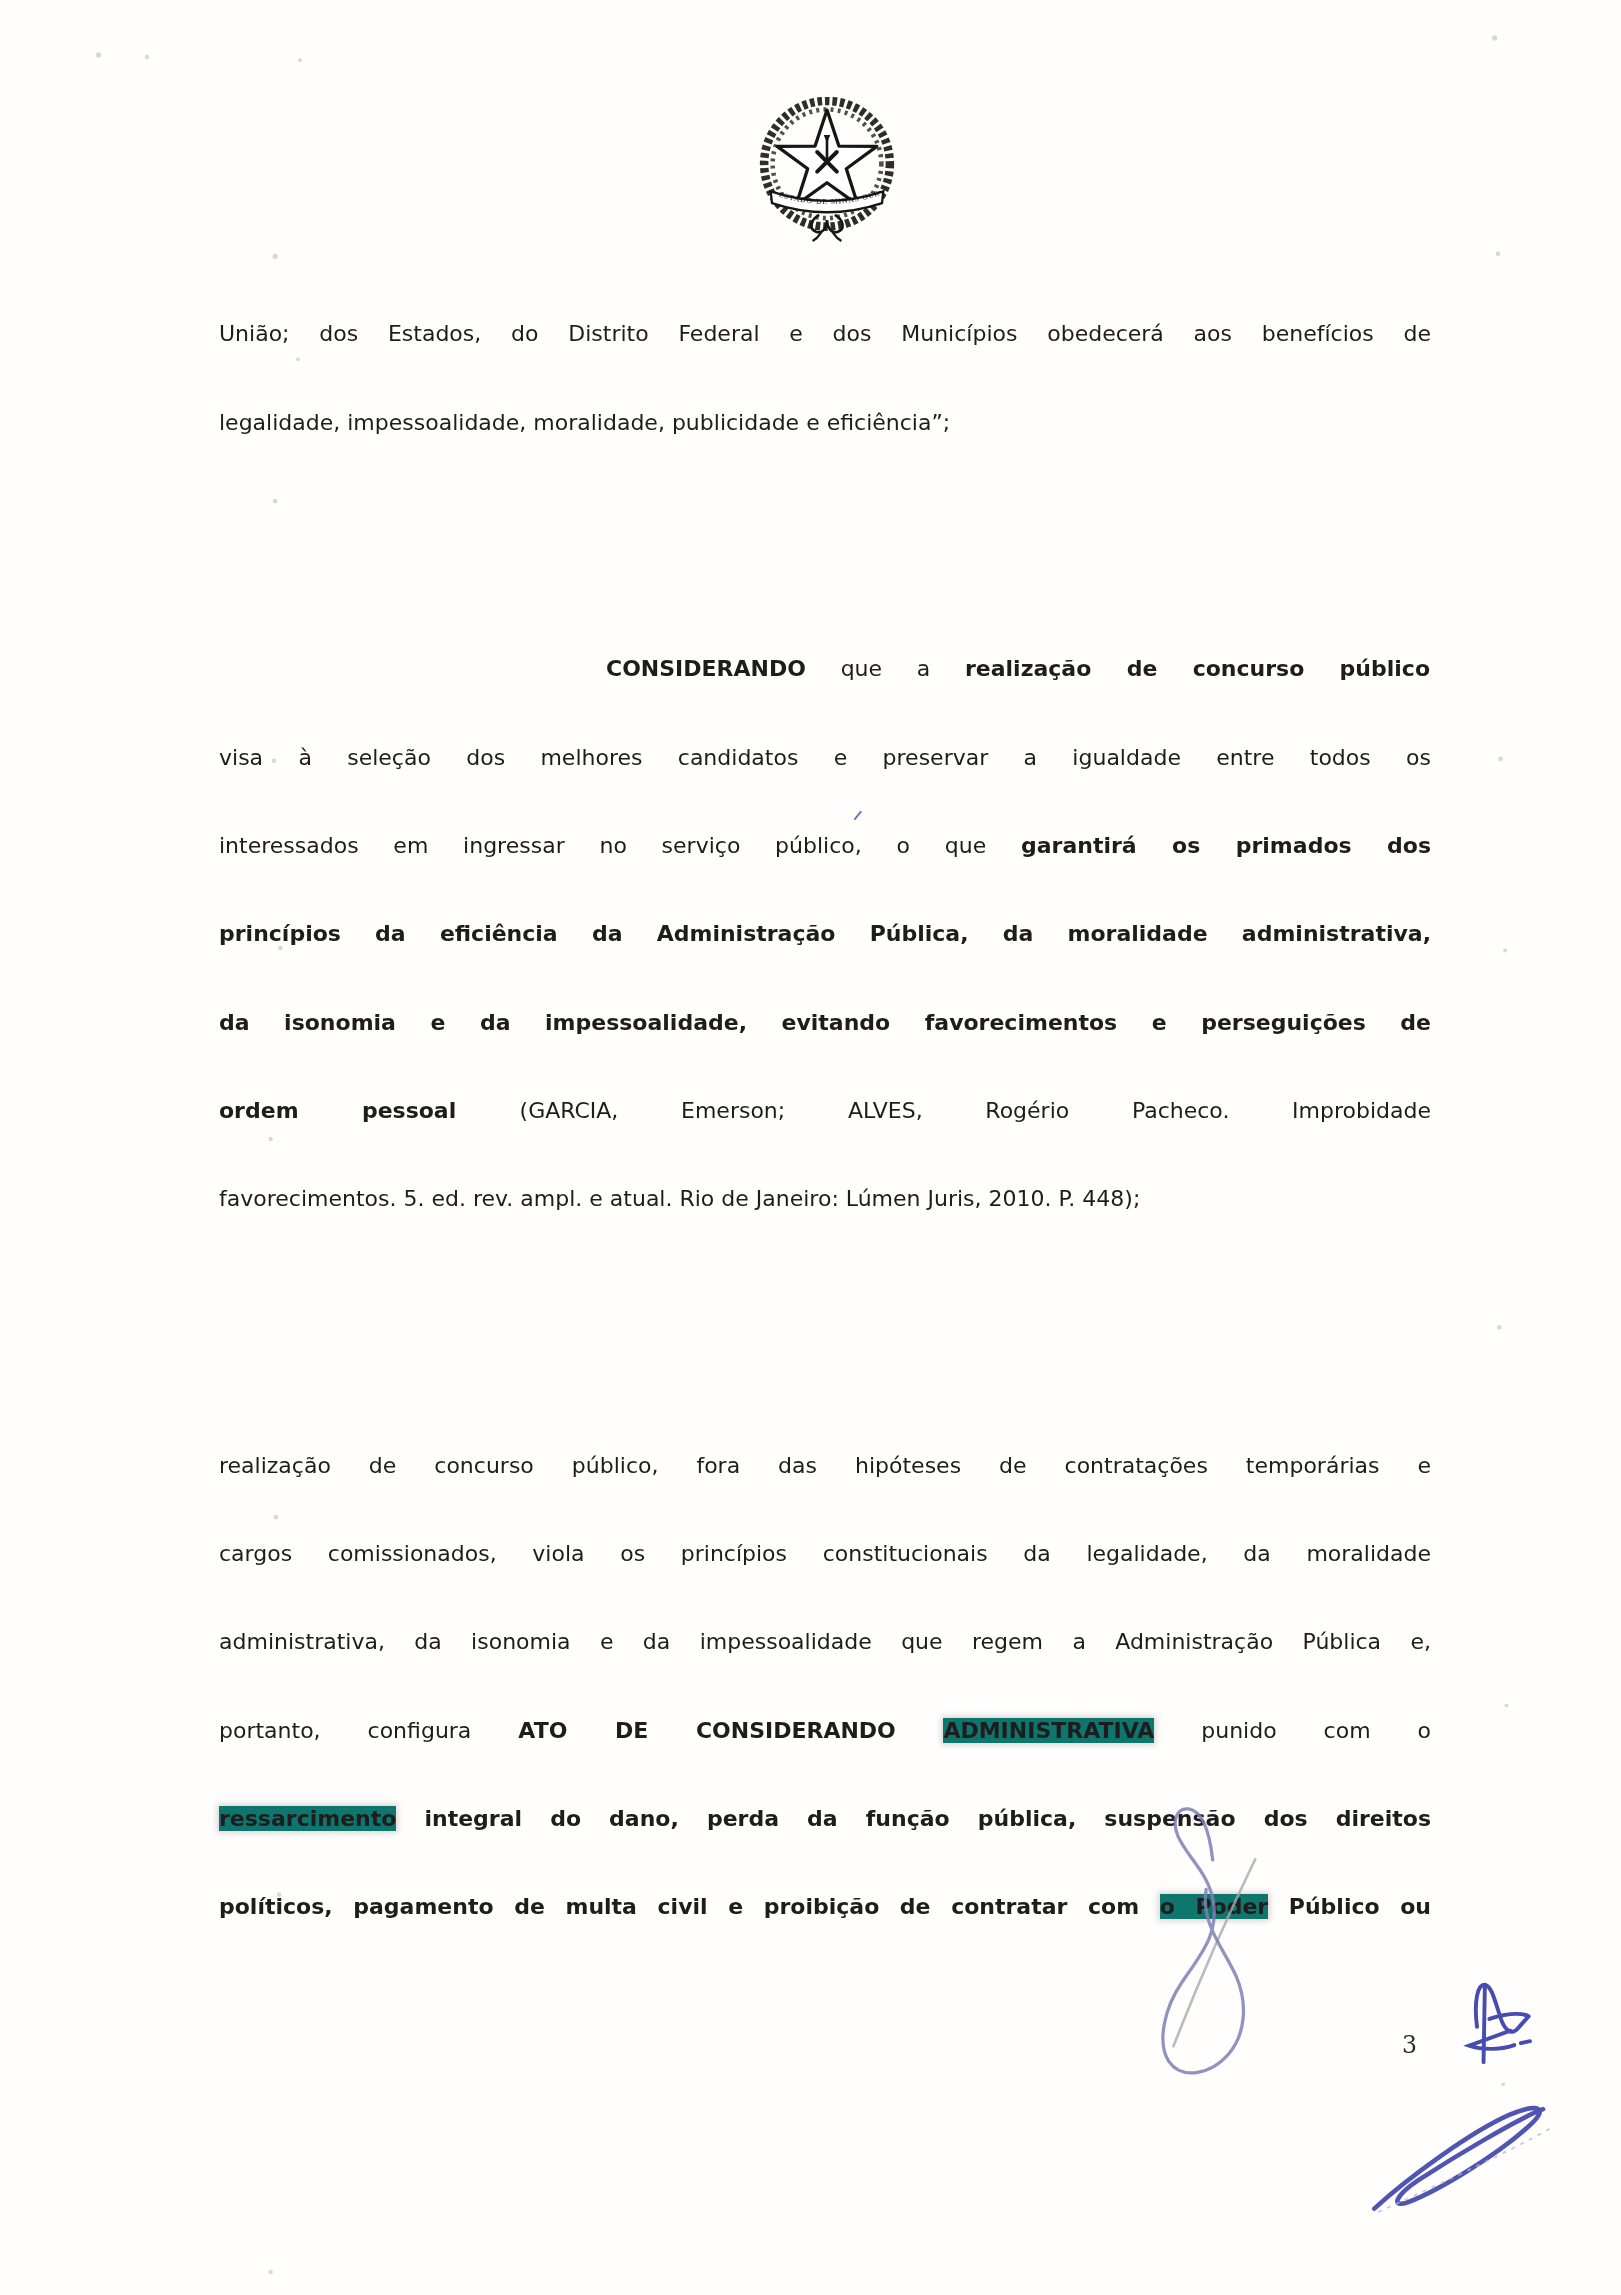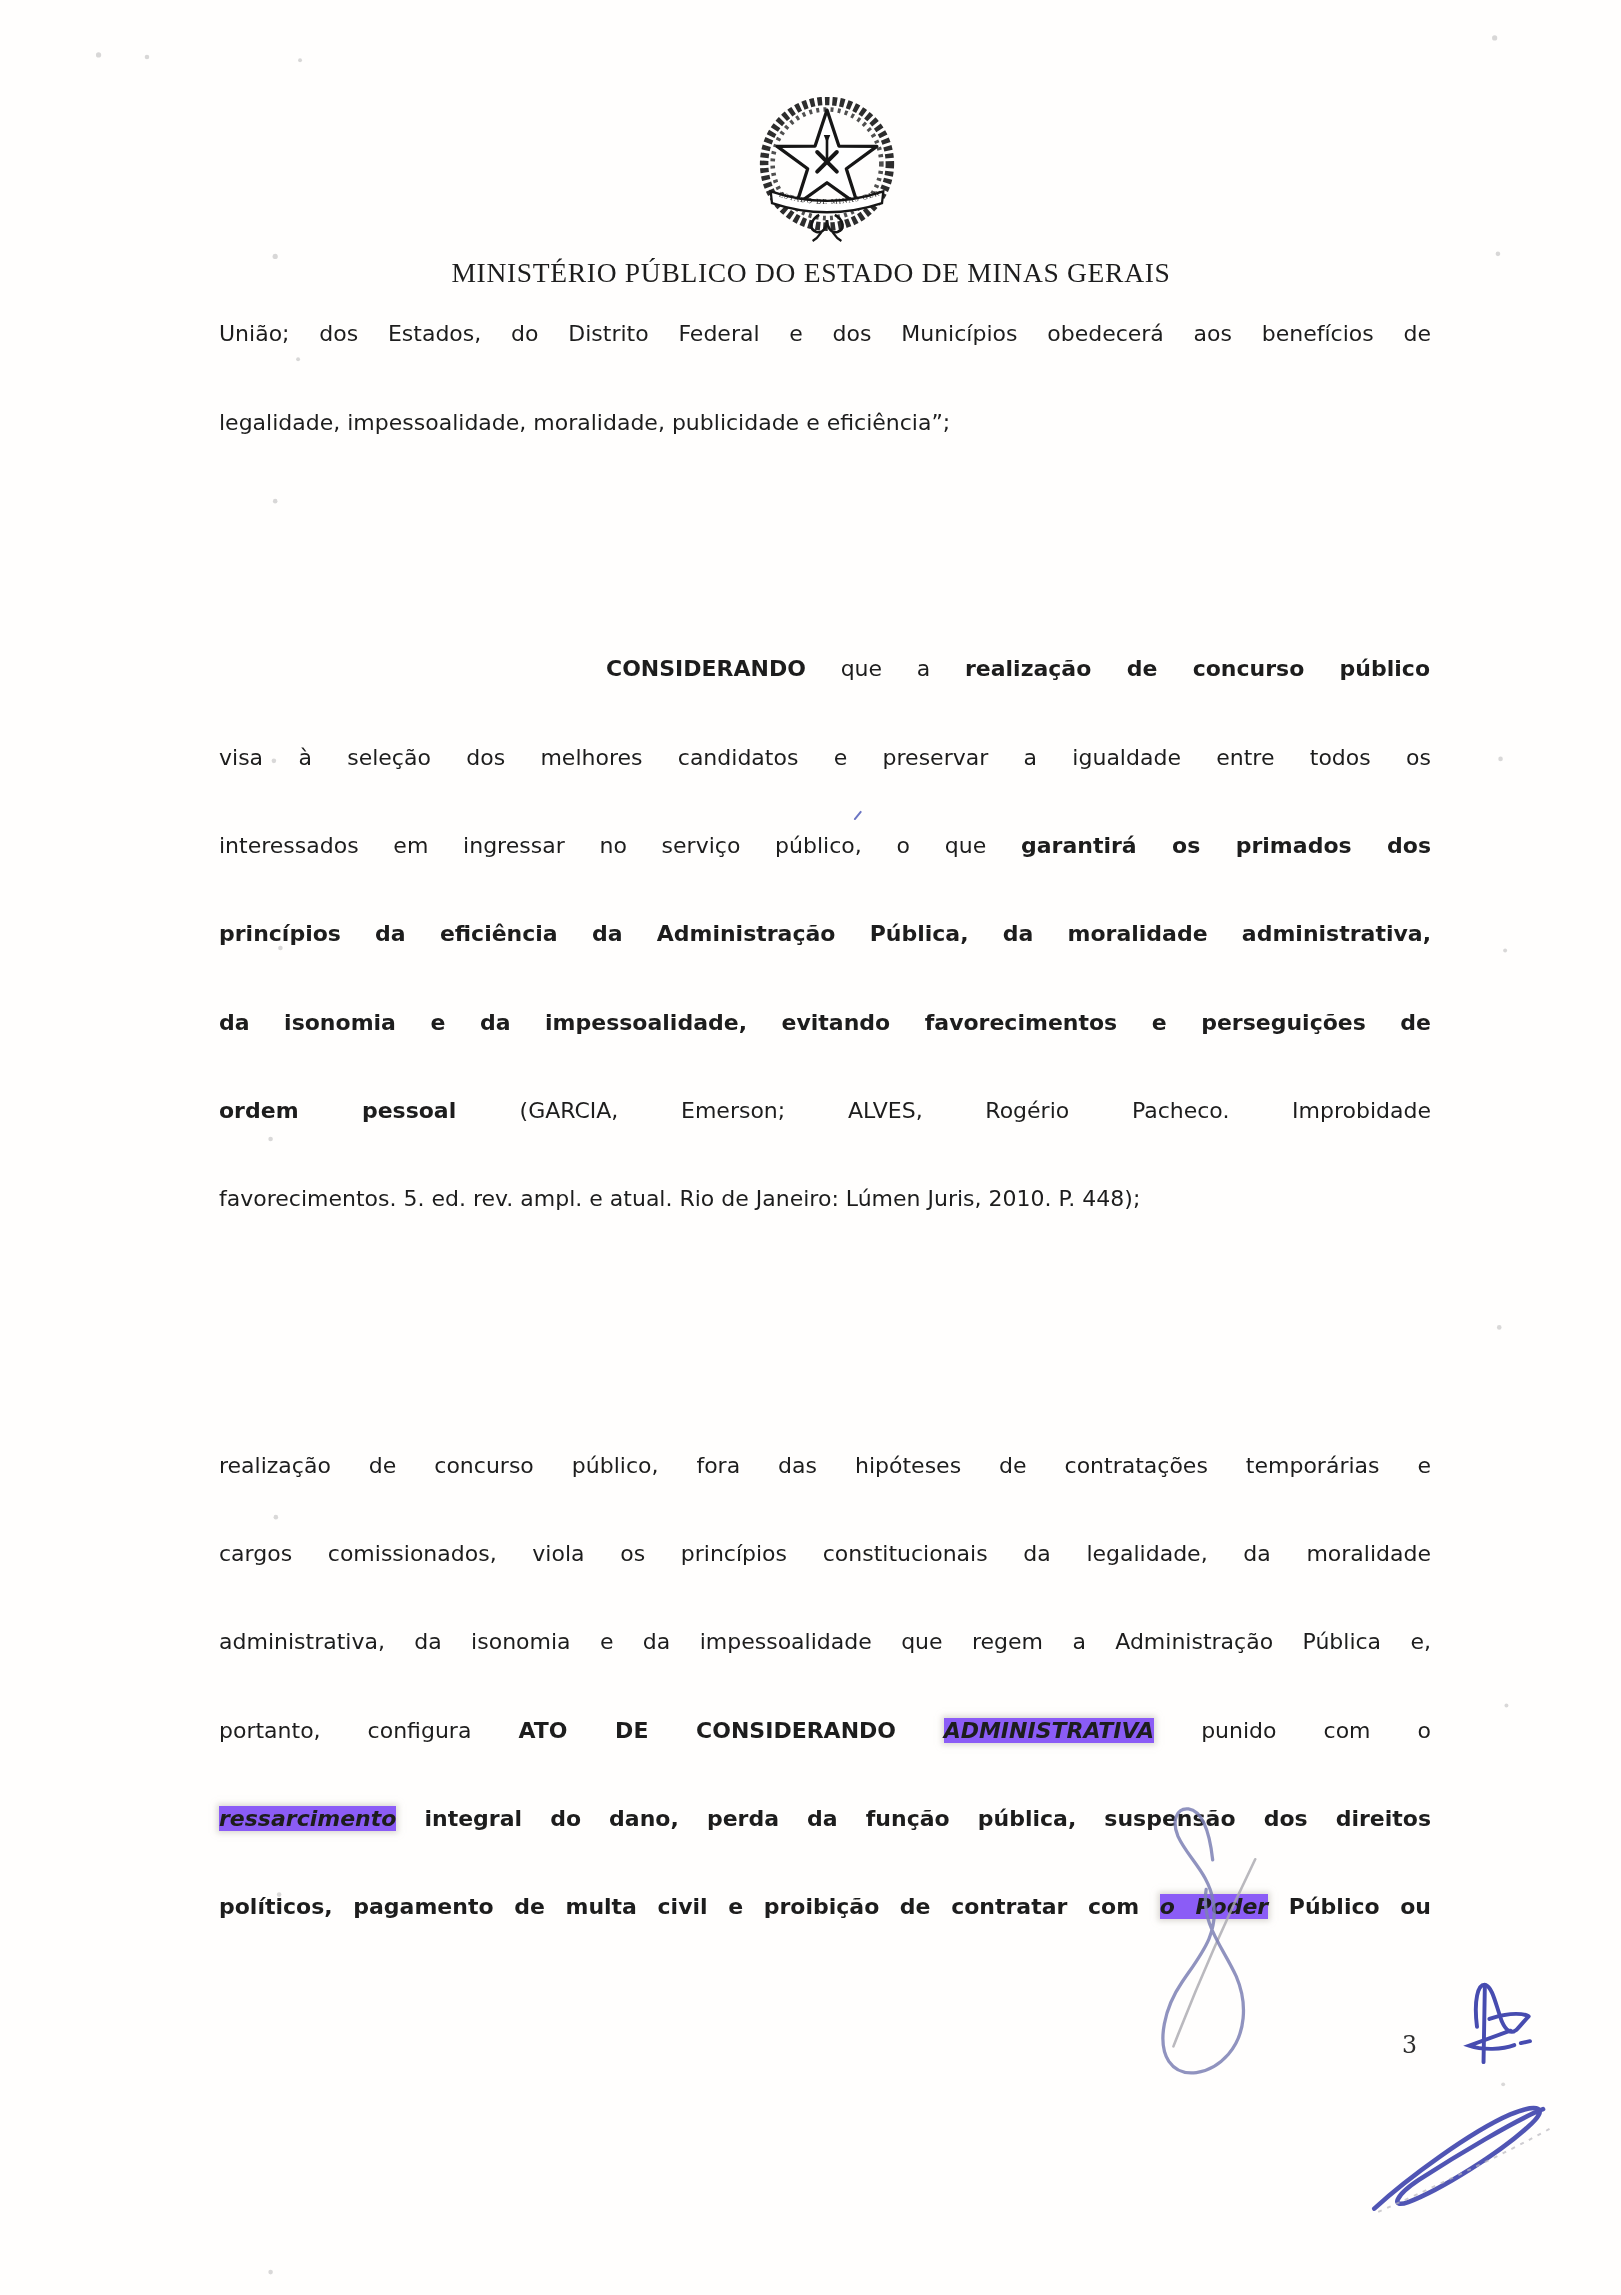--- a/index.html
+++ b/index.html
@@ -8,21 +8,21 @@
   .seal{position:absolute;left:753px;top:97px;width:148px;height:148px;}
   .header-title{position:absolute;left:0;top:257px;width:100%;text-align:center;
     font-family:"Liberation Serif",serif;font-size:27.5px;letter-spacing:0.7px;color:#1d1d1d;white-space:nowrap;}
   .textblock{position:absolute;left:219px;top:0;width:1212px;height:2295px;}
   .line{position:absolute;left:0;width:1212px;font-size:22px;line-height:34px;
     text-align:justify;text-align-last:justify;white-space:normal;color:#1d1d1d;}
   .line.no-just{text-align:center;text-align-last:left;}
   .line.indent{padding-left:387px;width:824px;}
   .b{font-weight:700;}
   .i{}
-  .smudge{background:#8b5cf6;box-shadow:0 0 5.9px 2px rgba(188,184,177,.55);font-style:italic;}
+  .smudge{background:#0f766e;box-shadow:0 0 5.9px 2px rgba(188,184,177,.55);}
   .page-number{position:absolute;left:1402px;top:2031px;font-family:"DejaVu Serif",serif;
     font-size:23.6px;color:#2e2e2e;}
   .ink{position:absolute;left:0;top:0;pointer-events:none;}
 </style>
 </head>
 <body>
 
 <div class="page">
 
   <svg class="seal" viewBox="0 0 224 226">
@@ -39,21 +39,20 @@
     <path d="M112 62 L112 96" stroke="#161616" stroke-width="4" fill="none"></path>
     <path d="M107 58 L117 58 L112 70 Z" fill="#161616"></path>
     <path d="M26 144 Q112 173 198 144 L196 162 Q112 190 28 162 Z" fill="#ffffff" stroke="#161616" stroke-width="3.5"></path>
     <text font-family="Liberation Serif, serif" font-size="11.5" letter-spacing="1.6" fill="#161616">
       <textPath href="#bannerCurve" startOffset="6">ESTADO DE MINAS GERAIS</textPath>
     </text>
     <path d="M100 180 C86 188 84 202 96 206 C106 209 112 198 112 188 M124 180 C138 188 140 202 128 206 C118 209 112 198 112 188" fill="none" stroke="#161616" stroke-width="4"></path>
     <path d="M103 207 q-6 9 -13 13 M121 207 q6 9 13 13" fill="none" stroke="#161616" stroke-width="3.5"></path>
   </svg>
 
-  <div class="header-title">MINISTÉRIO PÚBLICO DO ESTADO DE MINAS GERAIS</div>
 
   <div class="textblock">
 
     <div class="line" style="top:317px"><span class="r">União; dos Estados, do Distrito Federal e dos Municípios obedecerá aos benefícios de</span></div>
 
     <div class="line no-just" style="top:406px"><span class="r">legalidade, impessoalidade, moralidade, publicidade e eficiência”;</span></div>
 
     <div class="line indent" style="top:652px"><span class="b">CONSIDERANDO</span><span class="r"> que a </span><span class="b">realização de concurso público</span></div>
 
     <div class="line" style="top:741px"><span class="r">visa à seleção dos melhores candidatos e preservar a igualdade entre todos os</span></div>

